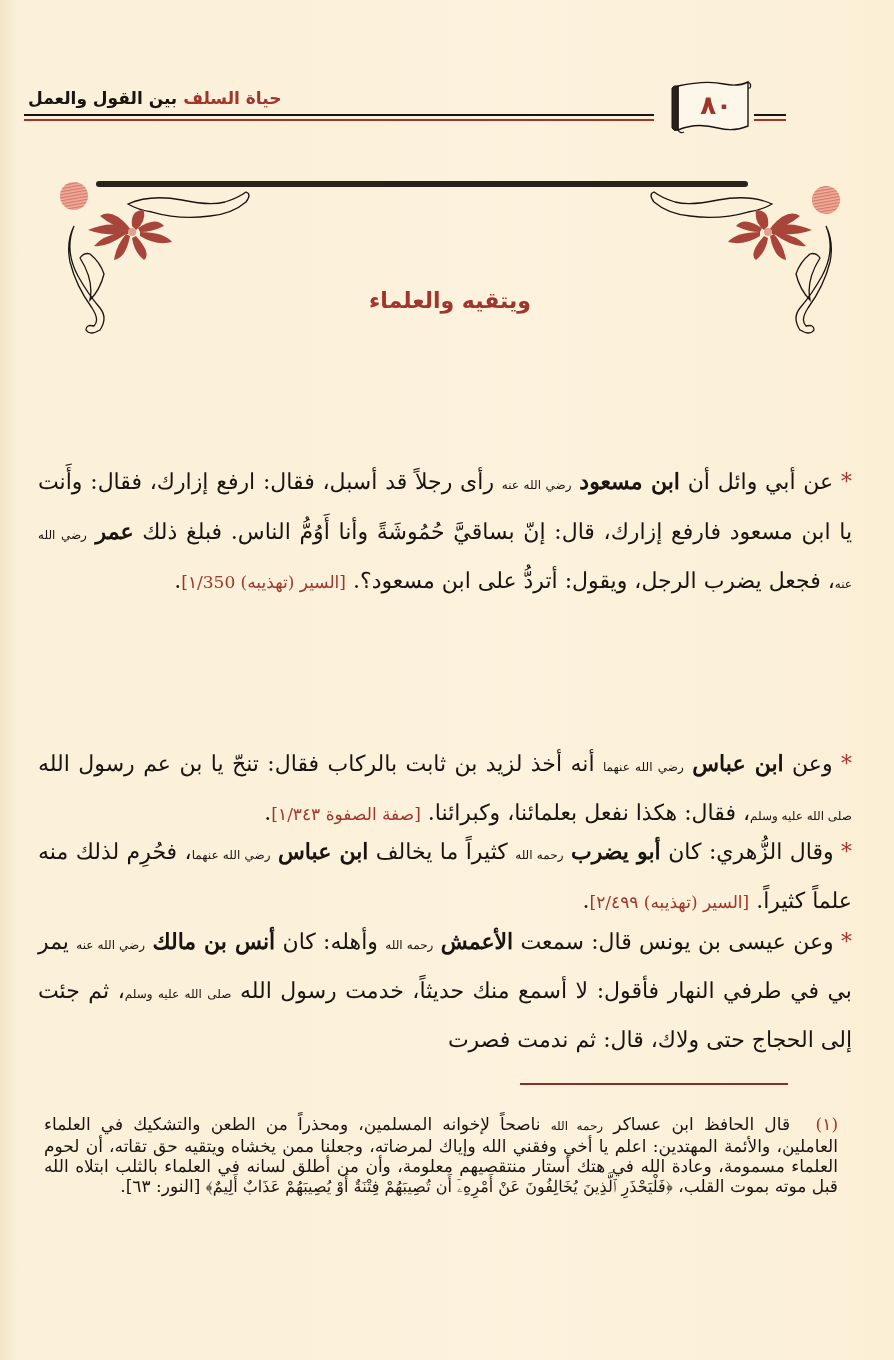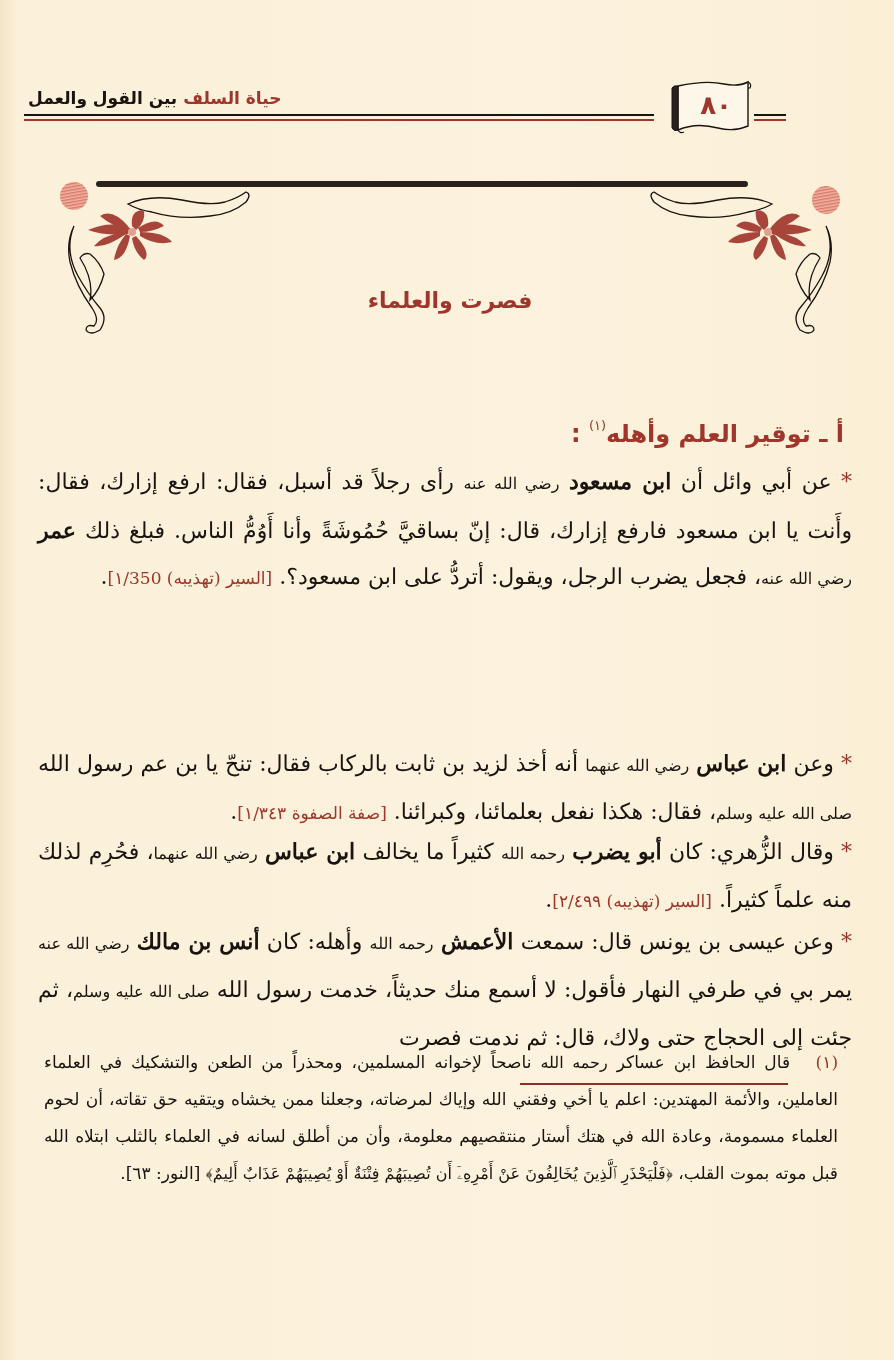--- a/index.html
+++ b/index.html
@@ -148,42 +148,42 @@
       width: 814px;
       direction: rtl;
       text-align: justify;
       text-align-last: right;
       font-size: 22px;
       line-height: 46px;
     }
     .para { margin: 0; }
     .star { color: #a0362b; font-weight: normal; }
     .b { font-weight: bold; }
-    .honor { font-size: 16px; color: #1a1410; }
+    .honor { font-size: 12px; color: #1a1410; }
     .cite { color: #a0362b; font-size: 17px; }
 
     
     .footnote-rule {
       position: absolute;
       left: 520px;
       top: 1083px;
       width: 268px;
       height: 2px;
       background: #8a3028;
     }
     .footnotes {
       position: absolute;
       left: 44px;
       width: 794px;
-      top: 1044px;
+      top: 1114px;
       direction: rtl;
       text-align: justify;
       text-align-last: right;
       font-size: 17px;
-      line-height: 37px;
+      line-height: 20px;
     }
     .fn-marker {
       color: #a0362b;
       display: inline-block;
       width: 48px;
     }
     .quran { font-size: 16px; }
   </style>
 </head>
 <body>
@@ -253,27 +253,23 @@
         <path d="M120 62 Q96 62 88 72 Q104 76 120 66 Z"></path>
         <path d="M124 66 Q108 84 116 90 Q126 82 128 68 Z"></path>
         <path d="M130 66 Q134 88 146 90 Q144 76 134 64 Z"></path>
         <path d="M134 64 Q154 78 166 76 Q158 66 138 62 Z"></path>
       </g>
       <circle cx="128" cy="62" r="4" fill="#e2a08e"></circle>
       <path d="M186 56 Q196 80 182 106 Q172 124 160 138 Q152 148 160 160 Q170 166 174 160 Q174 154 166 156 Q160 150 168 138 Q184 116 190 92 Q194 72 186 56 Z" fill="none" stroke="#1a1410" stroke-width="1.3"></path>
       <path d="M180 88 Q166 110 170 130 Q160 120 156 104 Q160 92 170 84 Q176 82 180 88 Z" fill="none" stroke="#1a1410" stroke-width="1.3"></path>
     </svg>
 
-    <div class="chapter-title">فصرت والعلماء</div>
-  </div>
-
-  <div class="section-heading">
-    <span>أ ـ توقير العلم وأهله</span><sup>(١)</sup>
-    <span>:</span>
-  </div>
+    <div class="chapter-title">ويتقيه والعلماء</div>
+  </div>
+
 
   <div class="body-text" style="top:458px;">
     <p class="para">
       <span class="star">*</span>
       <span>عن أبي وائل أن</span>
       <span class="b">ابن مسعود</span>
       <span class="honor">رضي الله عنه</span>
       <span>رأى رجلاً قد أسبل، فقال: ارفع إزارك، فقال: وأَنت يا ابن مسعود فارفع إزارك، قال: إنّ بساقيَّ حُمُوشَةً وأنا أَوُمُّ الناس. فبلغ ذلك</span>
       <span class="b">عمر</span>
       <span class="honor">رضي الله عنه</span><span>، فجعل يضرب الرجل، ويقول: أتردُّ على ابن مسعود؟.</span>

